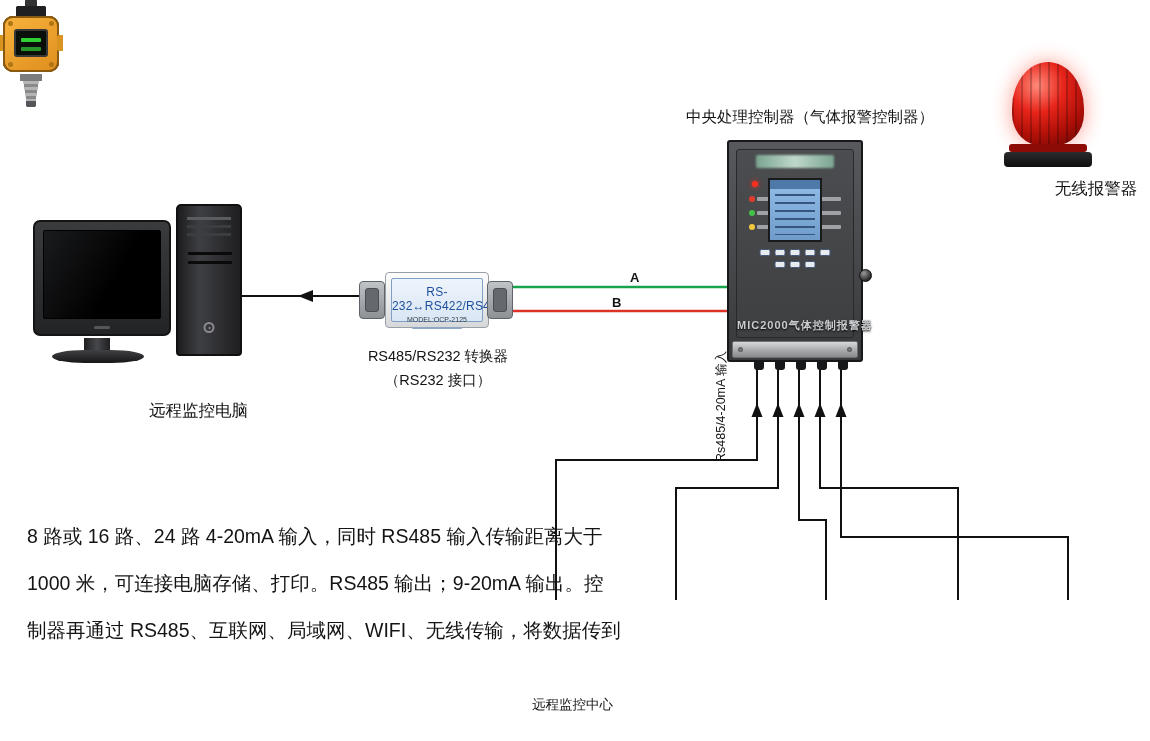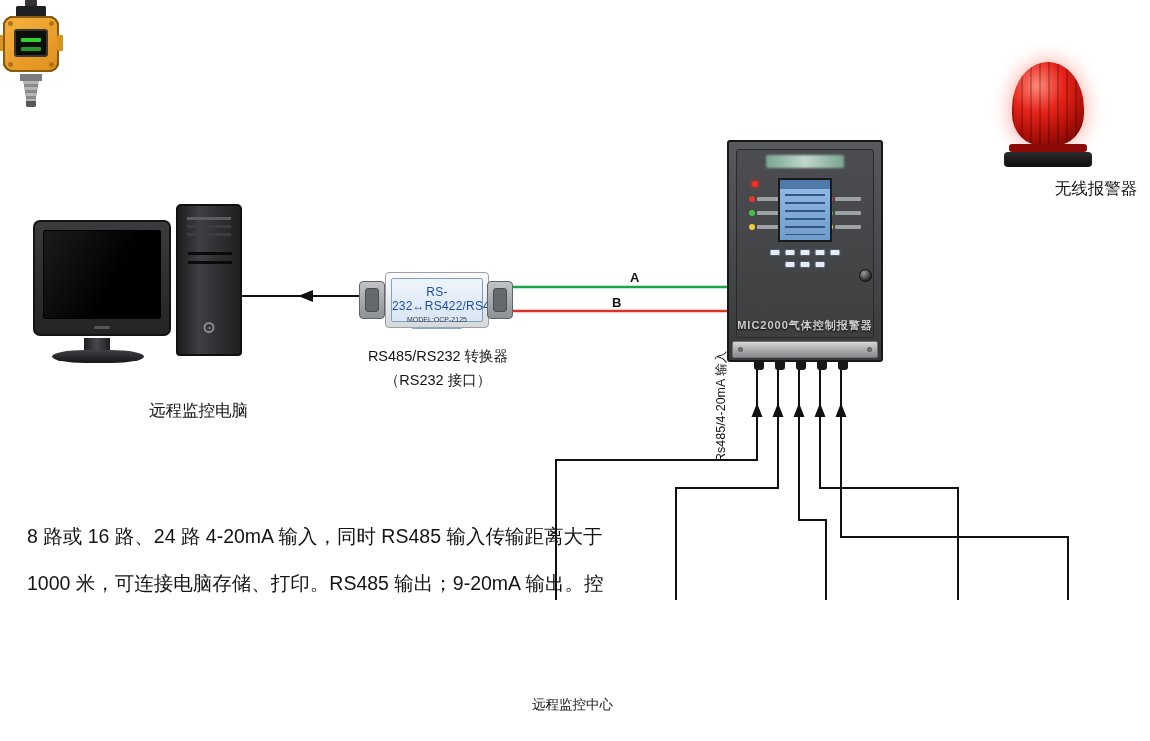--- a/index.html
+++ b/index.html
@@ -43,21 +43,21 @@
   .conv-sticker::after { content:""; display:block; width:56%; height:2px; margin:4px auto 0;
     background:#8fa6c4; border-radius:1px; }
   .db9 { position:absolute; width:26px; height:38px; background:linear-gradient(#c0c3c7,#8d9094);
     border:1px solid #5f646a; border-radius:4px; }
   .db9::after { content:""; position:absolute; left:5px; right:5px; top:6px; bottom:6px;
     background:#65686c; border:1px solid #4b4e52; border-radius:3px; }
   .db9.left  { left:359px; top:281px; }
   .db9.right { left:487px; top:281px; }
 
   
-  .controller { position:absolute; left:727px; top:140px; width:156px; height:222px;
+  .controller { position:absolute; left:727px; top:140px; width:136px; height:222px;
     background:linear-gradient(#58595d,#38393b); border:2px solid #17181a; border-radius:3px; }
   .ctrl-face { position:absolute; left:7px; right:7px; top:7px; bottom:22px;
     background:linear-gradient(#4c4d50,#3e3f41); border:1px solid #28292b; border-radius:3px; }
   .ctrl-plate { position:absolute; left:50%; top:5px; transform:translateX(-50%); width:78px; height:13px;
     background:linear-gradient(90deg,#7fae97,#cde8da,#7fae97); filter:blur(1.2px); opacity:.9; border-radius:2px; }
   .ctrl-led { position:absolute; left:15px; top:31px; width:6px; height:6px; background:#ff2e1e;
     border-radius:50%; box-shadow:0 0 5px #ff2e1e; }
   .ind { position:absolute; width:26px; height:4px; background:#9fa2a5; border-radius:1px; }
   .ind::before { content:""; position:absolute; left:-8px; top:-1px; width:6px; height:6px; border-radius:50%; }
   .ind.r::before { background:#e23b2e; } .ind.g::before { background:#43c24a; } .ind.y::before { background:#f2c93c; }
@@ -179,20 +179,21 @@
     </div>
   </div>
   <div class="db9 left"></div>
   <div class="db9 right"></div>
   <div class="lbl lbl-conv1">RS485/RS232 转换器</div>
   <div class="lbl lbl-conv2">（RS232 接口）</div>
 
   <div class="lbl lbl-a">A</div>
   <div class="lbl lbl-b">B</div>
 
+  <div class="lbl lbl-title">中央处理控制器（气体报警控制器）</div>
   <div class="controller">
     <div class="ctrl-face">
       <span class="ctrl-plate"></span>
       <span class="ctrl-led"></span>
       <span class="ind r i1"></span>
       <span class="ind g i2"></span>
       <span class="ind y i3"></span>
       <span class="ind r i4"></span>
       <span class="ind g i5"></span>
       <span class="ind y i6"></span>
@@ -276,15 +277,16 @@
     </span>
     <span class="collar"></span>
     <span class="cone"></span>
     <span class="tip"></span>
   </div>
   <div class="lbl lbl-det">远程监控中心</div>
 
   <div class="desc">
     <div>8 路或 16 路、24 路 4-20mA 输入，同时 RS485 输入传输距离大于</div>
     <div>1000 米，可连接电脑存储、打印。RS485 输出；9-20mA 输出。控</div>
+    <div>制器再通过 RS485、互联网、局域网、WIFI、无线传输，将数据传到</div>
   </div>
 
 </div>
 
 </body></html>

